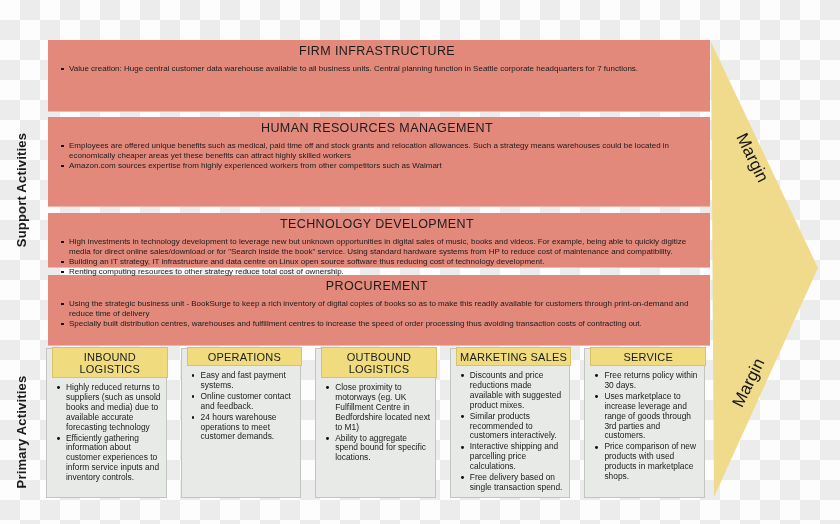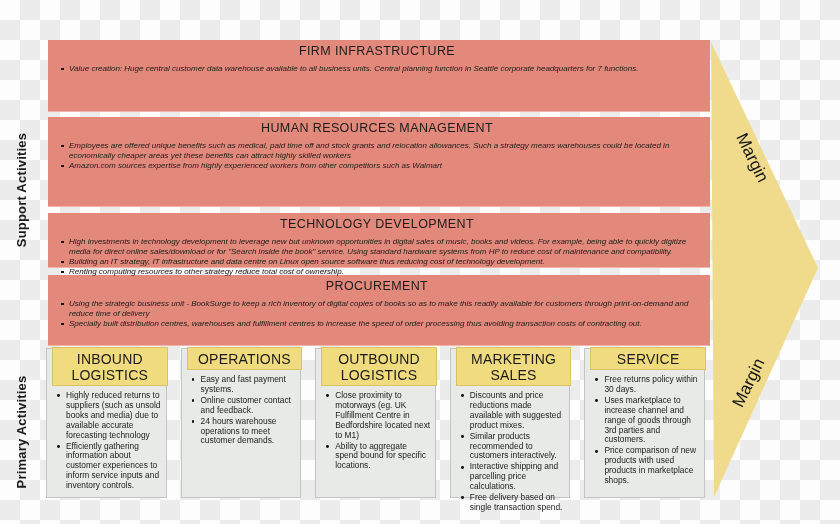--- a/index.html
+++ b/index.html
@@ -18,29 +18,29 @@
   #support-label{top:190px;}
   #primary-label{top:432px;}
   
   .rows{position:absolute; left:48px; top:40px; width:662px;border-radius:13px;}
   .srow{background:#e2897b; border-bottom:1px solid #f2b4a8; padding:3px 10px 4px 6px; box-sizing:border-box;}
   .srow-1{height:72px; margin-bottom:5px;}
   .srow-2{height:90px; margin-bottom:6px;}
   .srow-3{height:55px; margin-bottom:7px;}
   .srow-4{height:71px;}
   .srow-title{text-align:center; font-size:12.5px; letter-spacing:.4px; margin:1px 0 6px 0;}
-  .srow ul{margin:0; padding:0 0 0 6px; list-style:none;font-style:italic;}
+  .srow ul{margin:0; padding:0 0 0 6px; list-style:none;}
   .srow li{position:relative; padding-left:9px; font-size:8px; line-height:10px;}
   .srow li::before{content:""; position:absolute; left:1px; top:3.6px; width:2.6px; height:2.6px; background:#111;}
   
   .cols{position:absolute; left:46px; top:348px; width:659px; height:150px; display:flex; gap:14px;}
   .col{flex:1; background:#e8eae7; border:1px solid #c3c5c2; box-sizing:border-box;}
   .col-header{
     background:#f1db7f; border:1px solid #d8c468; margin:-2px -2px 3px 5px;
-    text-align:center; font-size:14px; letter-spacing:.2px; padding:3px 1px 2px 1px;
+    text-align:center; font-size:11px; letter-spacing:.2px; padding:3px 1px 2px 1px;
   }
   .col ul{margin:0; padding:2px 3px 0 8px; list-style:none;}
   .col li{position:relative; padding-left:11px; font-size:8.4px; line-height:9.9px; margin-bottom:1px;}
   .col li::before{content:""; position:absolute; left:2px; top:3.4px; width:2.8px; height:2.8px; border-radius:50%; background:#111;}
   
   .arrow-svg{position:absolute; left:0; top:0; pointer-events:none;}
   .margin-label{position:absolute; white-space:nowrap; font-size:17px; color:#141414;}
   #margin-top{left:752px; top:158px; transform:translate(-50%,-50%) rotate(64deg);}
   #margin-bottom{left:749px; top:383px; transform:translate(-50%,-50%) rotate(-64deg);}
 </style>
@@ -122,21 +122,21 @@
         <li>Similar products recommended to customers interactively.</li>
         <li>Interactive shipping and parcelling price calculations.</li>
         <li>Free delivery based on single transaction spend.</li>
       </ul>
     </div>
 
     <div class="col">
       <div class="col-header">SERVICE</div>
       <ul>
         <li>Free returns policy within 30 days.</li>
-        <li>Uses marketplace to increase channel and range of goods through 3rd parties and customers.</li>
+        <li>Uses marketplace to increase leverage and range of goods through 3rd parties and customers.</li>
         <li>Price comparison of new products with used products in marketplace shops.</li>
       </ul>
     </div>
 
   </div>
 
   <svg class="arrow-svg" width="840" height="524" viewBox="0 0 840 524">
     <polygon points="711,42 818,268 714,497" fill="#f0db8d"></polygon>
   </svg>
   <div class="margin-label" id="margin-top">Margin</div>

